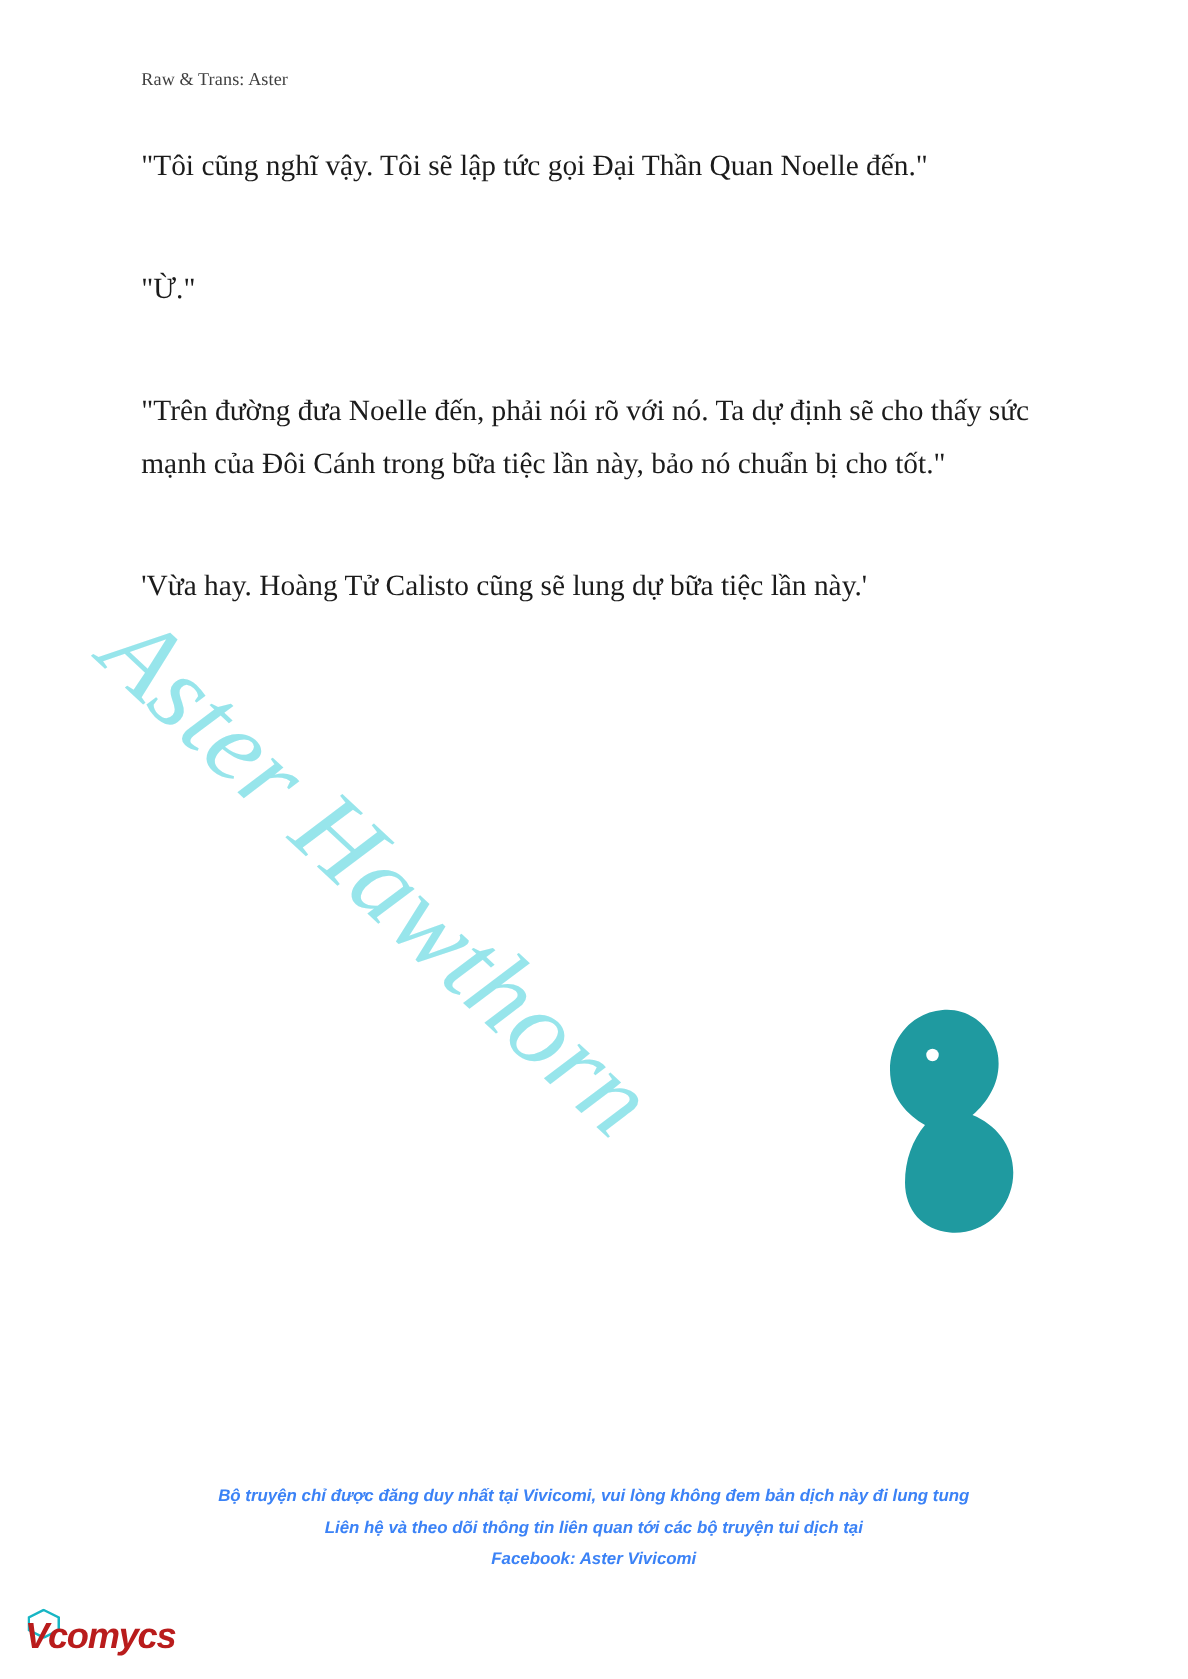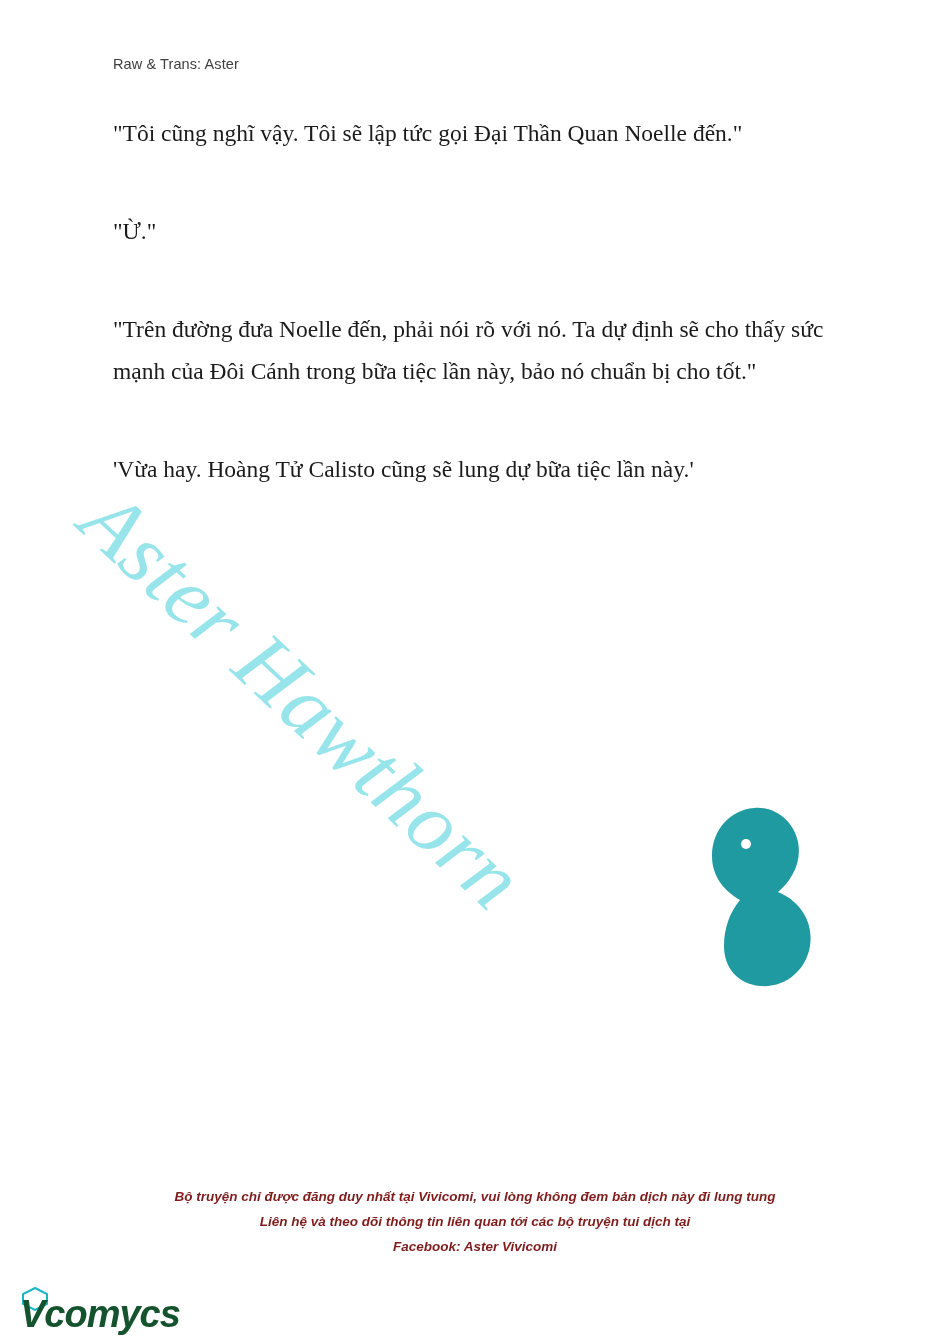--- a/index.html
+++ b/index.html
@@ -19,21 +19,21 @@
   .page {
     position: absolute;
     inset: 0;
     background: #ffffff;
   }
 
   .credit-header {
     position: absolute;
     left: 113px;
     top: 56px;
-    font-family: Liberation Sans, sans-serif;
+    font-family: Liberation Serif, serif;
     font-size: 14.5px;
     color: #3f3f3f;
     letter-spacing: 0.1px;
   }
 
   .content {
     position: absolute;
     left: 113px;
     top: 112px;
     width: 725px;
@@ -90,39 +90,39 @@
     position: absolute;
     left: 0;
     right: 0;
     top: 1184px;
     text-align: center;
     font-family: "Liberation Sans", sans-serif;
     font-style: italic;
     font-weight: bold;
     font-size: 13.5px;
     line-height: 25px;
-    color: #7f1d1d;
+    color: #3b82f6;
   }
 
   .brand {
     position: absolute;
     left: 16px;
     bottom: 12px;
     width: 150px;
     height: 44px;
   }
   .brand-text {
     position: absolute;
     left: 4px;
     top: 6px;
     font-family: "Liberation Sans", sans-serif;
     font-weight: bold;
     font-style: italic;
-    font-size: 38px;
-    color: #14532d;
+    font-size: 29px;
+    color: #b91c1c;
     letter-spacing: -1px;
   }
   .brand-badge {
     position: absolute;
     left: 6px;
     top: 0px;
     width: 26px;
     height: 24px;
   }
 </style>

